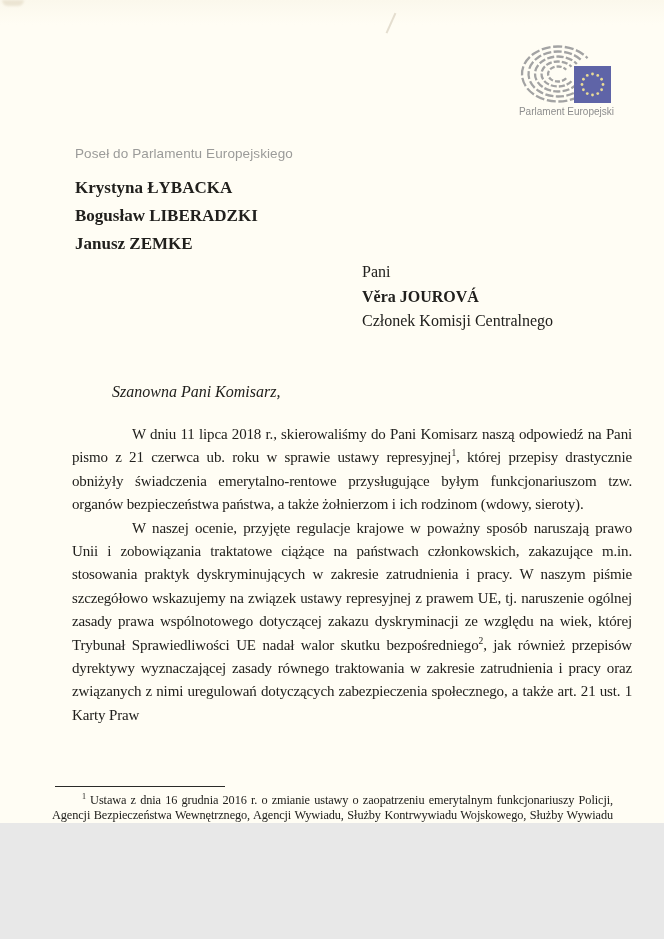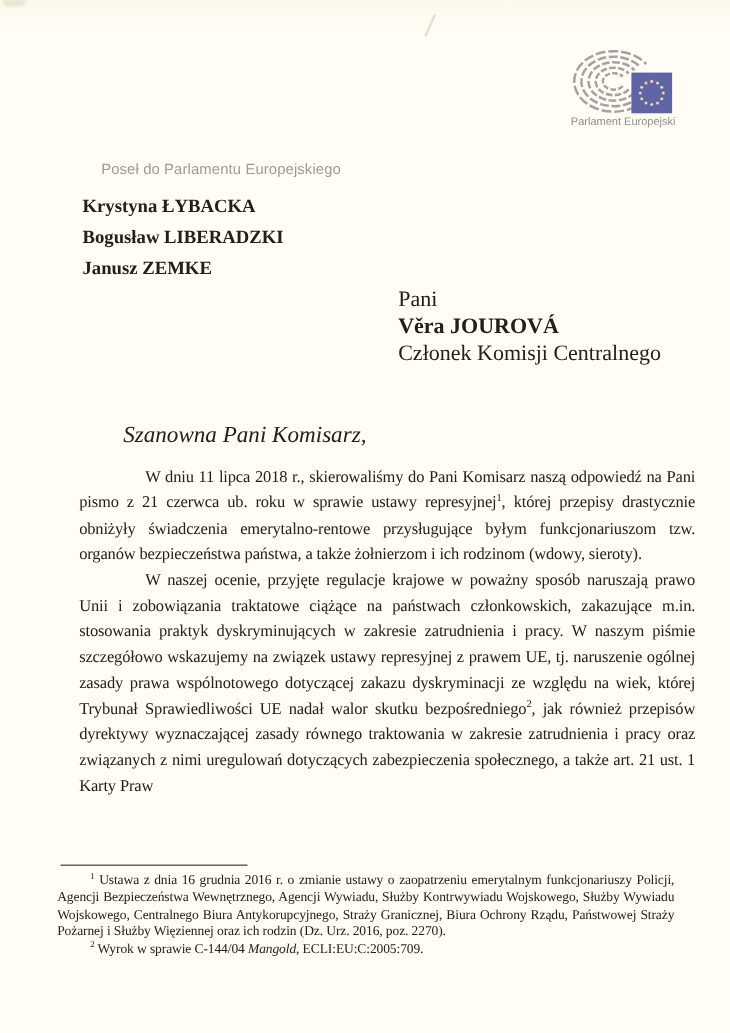--- a/index.html
+++ b/index.html
@@ -1,18 +1,18 @@
 <!DOCTYPE html>
 <html><head>
 <meta charset="utf-8">
 <style>
   html,body { margin:0; padding:0; background:#e8e8e8; }
   .page {
     position:relative;
-    width:664px; height:939px;
+    width:664px; height:823px;
     margin:0 auto;
     background:#fffdf4;
     background-image:linear-gradient(180deg, #fbf8ec 0%, #fffdf4 3%, #fffdf4 100%);
     overflow:hidden;
     font-family:"Liberation Serif", serif;
     color:#21201d;
   }
 
   
   .smudge-tl { position:absolute; left:2px; top:0; width:22px; height:6px;
@@ -28,38 +28,38 @@
     font-size:10px; color:#8d8d8d; margin-top:2px;
     letter-spacing:0px; white-space:nowrap;
   }
 
   .dateline {
     position:absolute; top:123px; right:52px;
     font-size:15.5px; letter-spacing:.2px; white-space:nowrap;
   }
 
   .sender-role {
-    position:absolute; left:92px; top:146px;
+    position:absolute; left:75px; top:146px;
     font-family:"Liberation Sans", sans-serif;
     font-size:13.5px; color:#9b9b99; letter-spacing:.1px; white-space:nowrap;
   }
   .sender-names {
     position:absolute; left:75px; top:174px;
     font-size:17px; font-weight:bold; line-height:28px; white-space:nowrap;
   }
 
   .recipient {
     position:absolute; left:362px; top:260px;
-    font-size:20px; line-height:24.5px; white-space:nowrap;
+    font-size:16px; line-height:24.5px; white-space:nowrap;
   }
   .recipient .r-name { font-weight:bold; }
 
   .salutation {
     position:absolute; left:112px; top:383px;
-    font-size:21px; font-style:italic; white-space:nowrap;
+    font-size:16px; font-style:italic; white-space:nowrap;
   }
 
   .body-text {
     position:absolute; left:52px; top:423px; width:560px;
     font-size:15px; line-height:23.4px; text-align:justify;
     letter-spacing:-0.15px;
     margin-left:20px;
   }
   .body-text p { margin:0; text-indent:60px; }
   .body-text sup { font-size:9.5px; line-height:0; }

